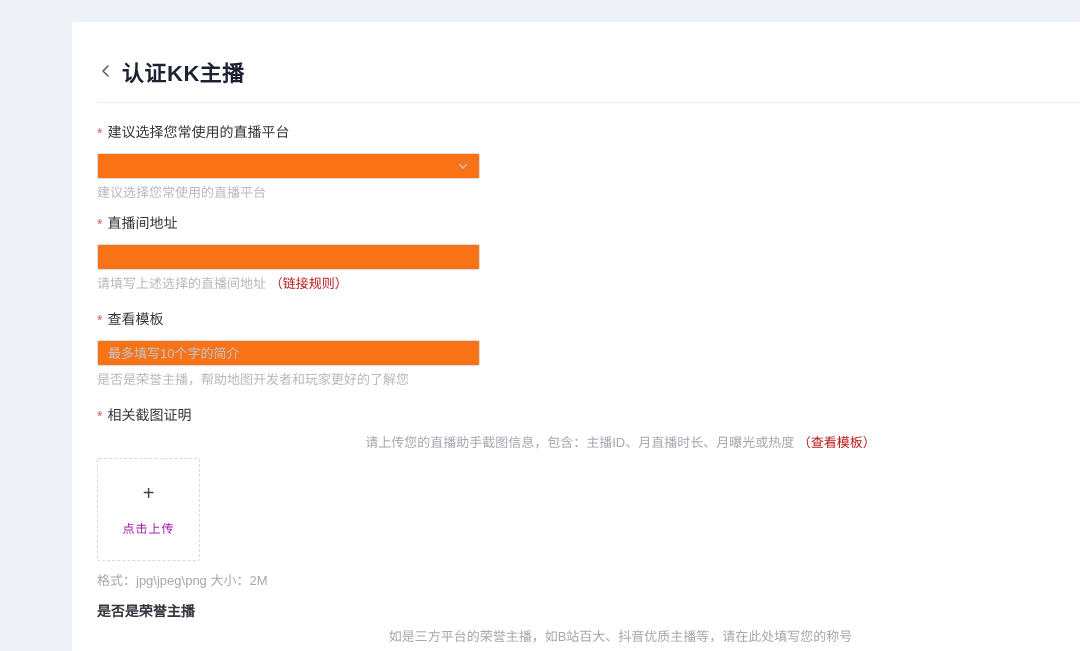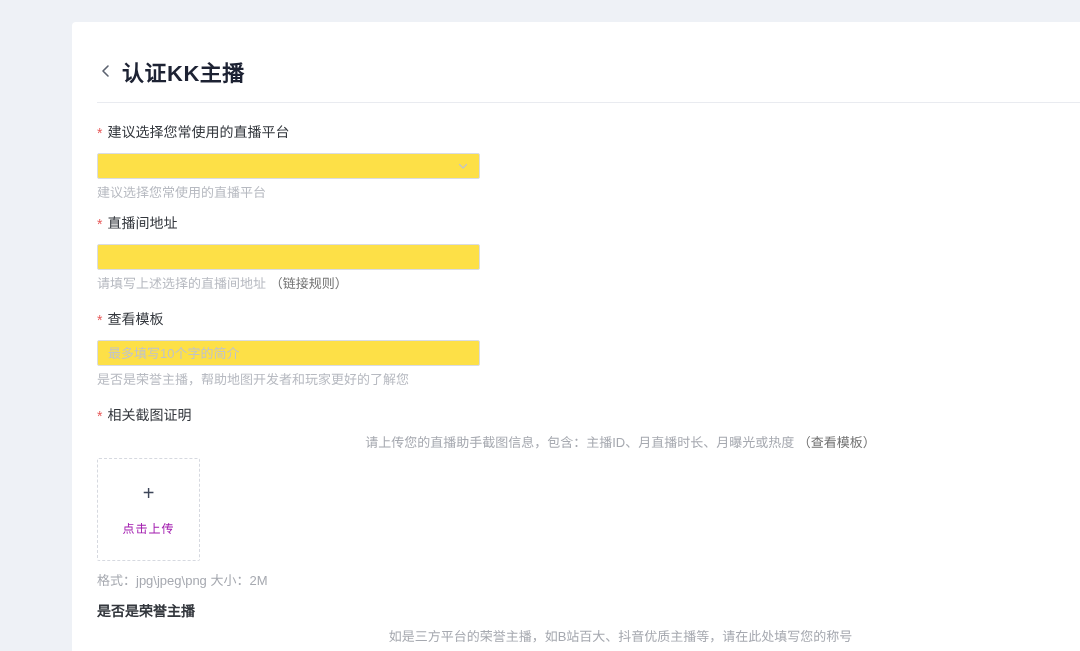--- a/index.html
+++ b/index.html
@@ -26,33 +26,33 @@
   
   .form { margin-top:22px; }
   .grp { margin-bottom:16px; }
   .lbl { font-size:14px; color:#33373d; line-height:14px; margin-bottom:12px; display:flex; align-items:flex-start; }
   .lbl .req { color:#e65454; margin-right:5px; font-size:14px; line-height:16px; }
   .lbl.bold { font-weight:700;margin-top:8px; }
 
   .sel, .inp {
     width:383px; height:26px;
     border:1px solid #d9dce3; border-radius:2px;
-    background:#fde047;
+    background:#f97316;
     display:flex; align-items:center;
     padding:0 10px;
     font-size:13px; color:#33373d;
   }
   .sel { justify-content:space-between; cursor:pointer; }
   .inp { outline:none; }
   .inp::placeholder { color:#c0c3ca; }
   .chev { display:flex; align-items:center; }
 
   .hint { margin-top:7px; font-size:13px; color:#b7bac1; line-height:14px; }
   .desc { margin-top:10px; font-size:13px; color:#a6a9b0; line-height:14px;text-align:center; }
-  .lnk { color:#737373; text-decoration:none; cursor:pointer; }
+  .lnk { color:#b91c1c; text-decoration:none; cursor:pointer; }
 
   .grp2 { margin-bottom:21px; }
   .grp3 { margin-bottom:15px; }
 
   .dropzone {
     margin-top:8px;
     width:103px; height:103px;
     border:1px dashed #d6d9e0; border-radius:2px;
     display:flex; flex-direction:column; align-items:center; justify-content:center;
     gap:16px; cursor:pointer; background:#fff;

